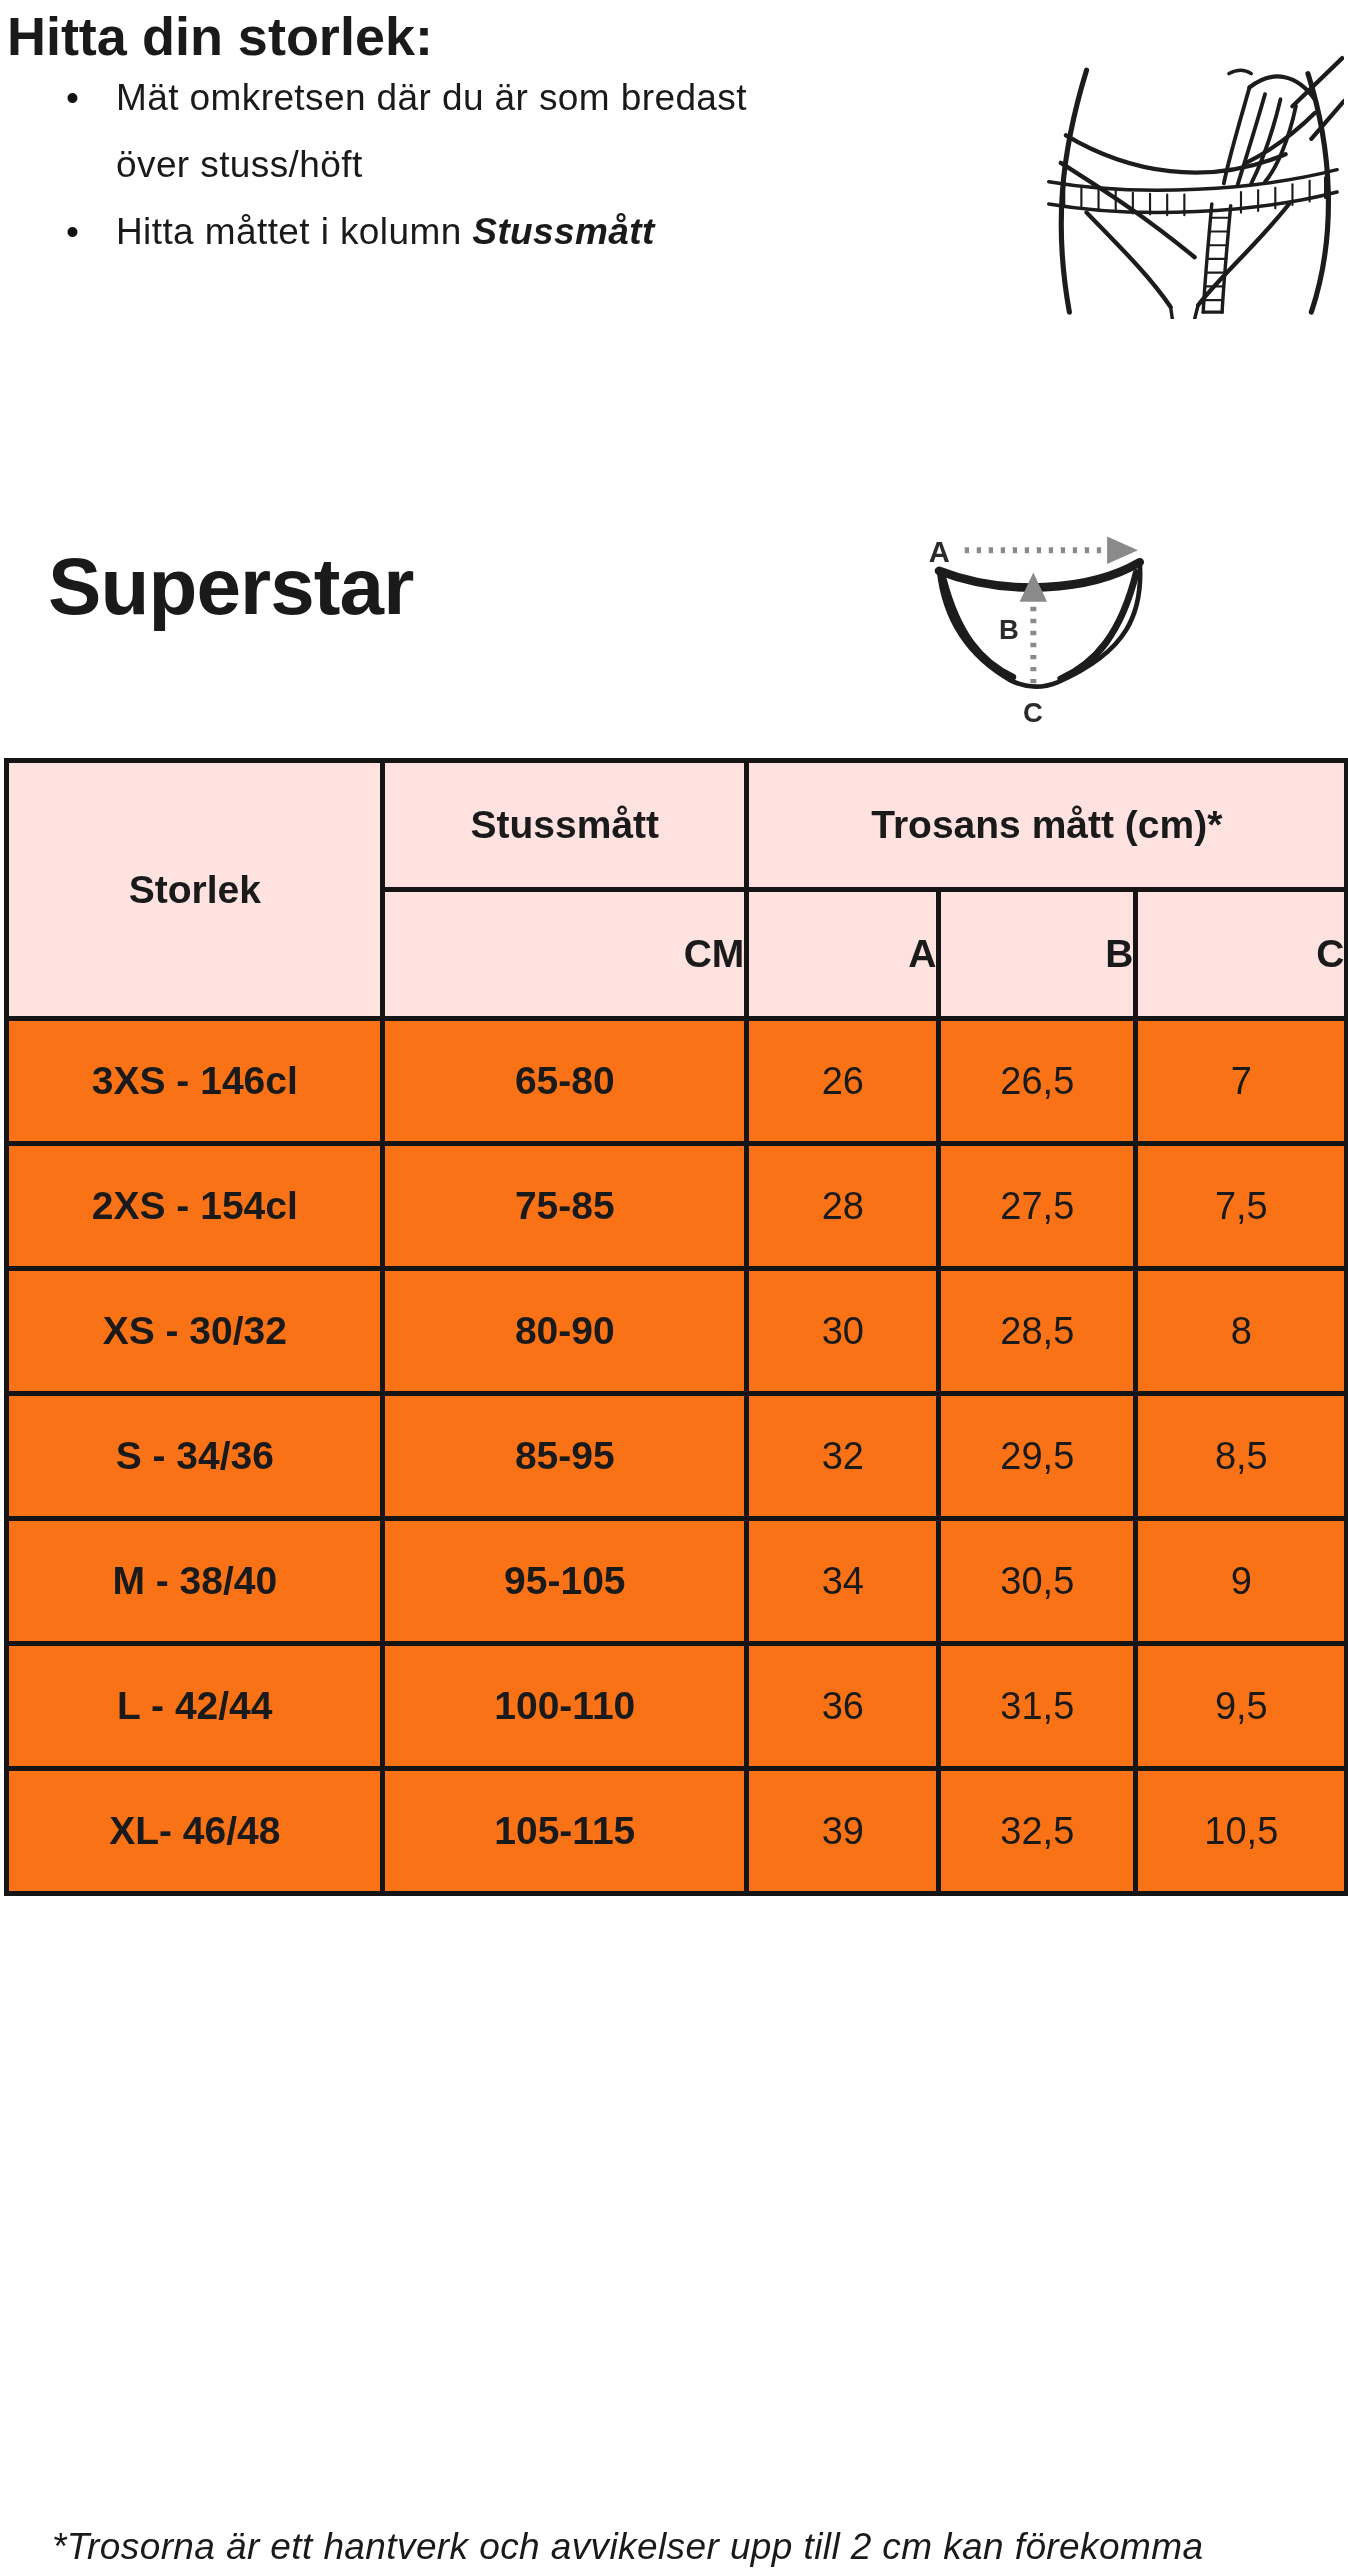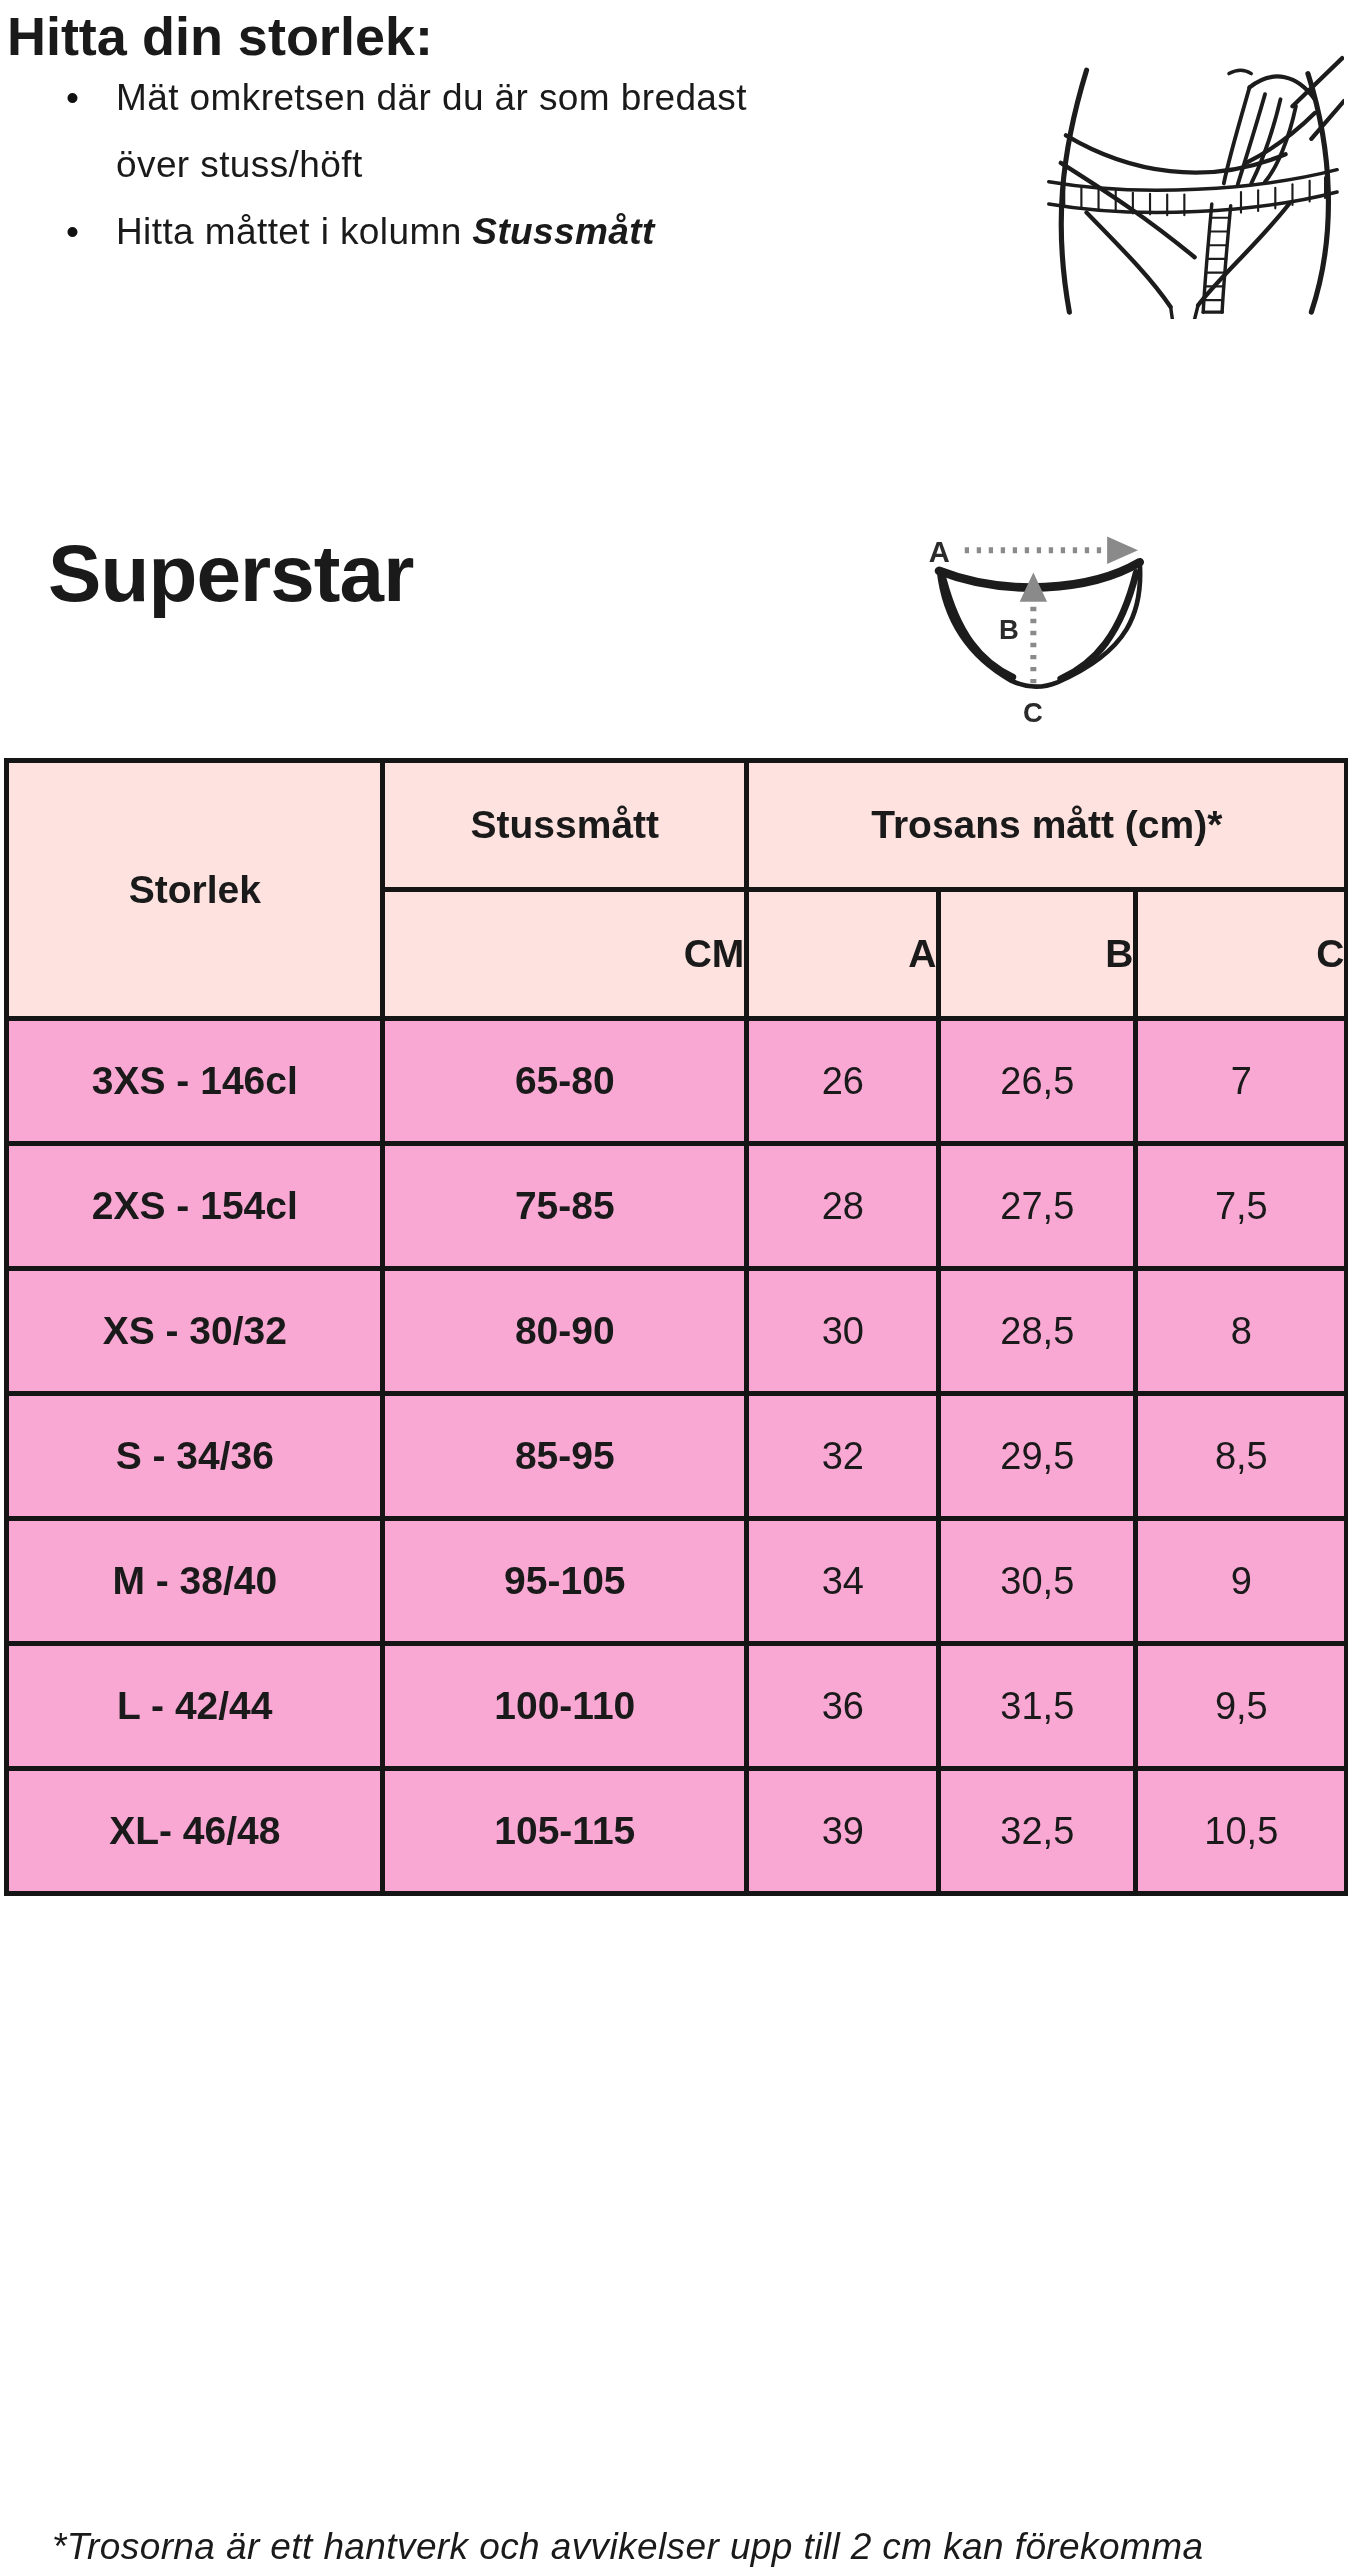--- a/index.html
+++ b/index.html
@@ -29,35 +29,35 @@
 
   
   .hip-illustration { position:absolute; left:1035px; top:53px; width:309px; height:266px; }
   .panty-diagram   { position:absolute; left:927px; top:526px; width:223px; height:202px; }
   svg .ink   { stroke:#1c1c1c; fill:none; stroke-linecap:round; }
   svg .gray  { stroke:#8a8a8a; fill:none; }
   svg text   { font-family:"Liberation Sans", sans-serif; fill:#2b2b2b; }
 
   
   .product-name {
-    position:absolute; left:48px; top:526px;
+    position:absolute; left:48px; top:539px;
     font-size:80px; font-weight:800; letter-spacing:-0.9px; line-height:1.2;text-align:center;
   }
 
   
   .table-wrap { position:absolute; left:4.3px; top:758px; }
   table.size-table { border-collapse:collapse; table-layout:fixed; width:1341px; }
   .size-table th, .size-table td {
     border:5.2px solid #151515; text-align:center; vertical-align:middle;
     overflow:hidden;
   }
   .size-table thead th { background:#FDE2E0; font-weight:800; font-size:39px; }
   .size-table thead tr.r1 th { height:129px; }
   .size-table thead tr.r2 th { height:129px;text-align:right; }
-  .size-table tbody td { height:125px; background:#f9a8d4; font-size:38px; font-weight:500; }
+  .size-table tbody td { height:125px; background:#f97316; font-size:38px; font-weight:500; }
   .size-table tbody td.c-size, .size-table tbody td.c-cm { font-weight:800; font-size:39px; }
 
   
   .footnote {
     position:absolute; left:52px; top:2526px; width:1287px;
     font-size:37px; font-weight:400; letter-spacing:0.4px; white-space:nowrap;font-style:italic;
   }
 </style>
 </head>
 <body>

